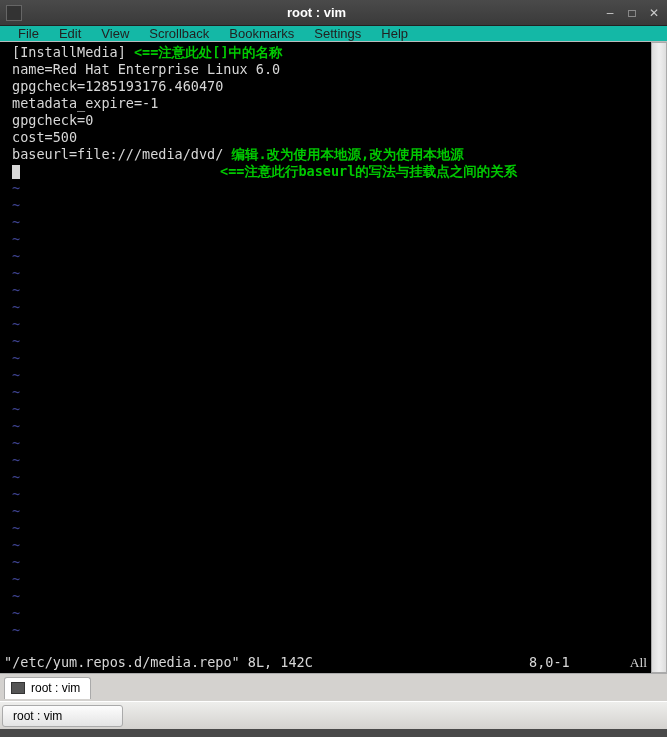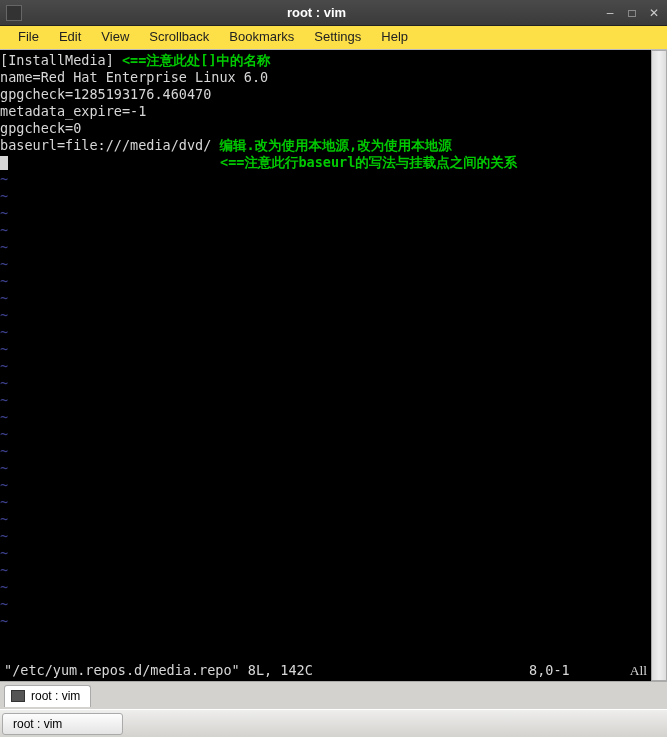--- a/index.html
+++ b/index.html
@@ -40,41 +40,42 @@
       width: 14px;
       height: 14px;
       display: flex;
       align-items: center;
       justify-content: center;
       font-size: 12px;
       color: #ccc;
       cursor: pointer;
     }
     .menubar {
-      height: 24px;
-      background: #fde047;
-      display: flex;
+      height: 16px;
+      background: #14b8a6;
+      display: flex;
+      align-items: center;
       padding: 0 8px;
       gap: 0;
       border-bottom: 1px solid #bbb;
       font-size: 13px;
     }
     .menu-item {
       padding: 3px 10px;
       cursor: pointer;
       color: #222;
     }
     .terminal-area {
       background: #000;
       height: 631px;
       position: relative;
       font-family: "DejaVu Sans Mono", monospace;
       font-size: 13.5px;
       line-height: 17px;
-      padding: 2px 0;
+      padding: 2px 12px;
       border-right: 16px solid #e8e8e6;
     }
     .scrollbar-thumb {
       position: absolute;
       right: -16px;
       top: 0;
       width: 16px;
       height: 631px;
       background: linear-gradient(to right, #ddd, #f0f0f0, #ddd);
       border: 1px solid #aaa;
@@ -179,20 +180,21 @@
 </div>
 
 <div class="terminal-area">
   <div class="scrollbar-thumb"></div>
 
   <div class="term-line"><span>[InstallMedia]</span><span class="green-annot"> &lt;==注意此处[]中的名称</span></div>
   <div class="term-line">name=Red Hat Enterprise Linux 6.0</div>
   <div class="term-line">gpgcheck=1285193176.460470</div>
   <div class="term-line">metadata_expire=-1</div>
   <div class="term-line">gpgcheck=0</div>
+  <div class="term-line">cost=500</div>
   <div class="term-line"><span>baseurl=file:///media/dvd/</span><span class="green-annot"> 编辑.改为使用本地源,改为使用本地源</span></div>
   <div class="term-line"><span class="cursor"></span><span class="green-annot abs" style="left:220px;">&lt;==注意此行baseurl的写法与挂载点之间的关系</span></div>
 
   <div class="term-line tilde">~</div>
   <div class="term-line tilde">~</div>
   <div class="term-line tilde">~</div>
   <div class="term-line tilde">~</div>
   <div class="term-line tilde">~</div>
   <div class="term-line tilde">~</div>
   <div class="term-line tilde">~</div>

